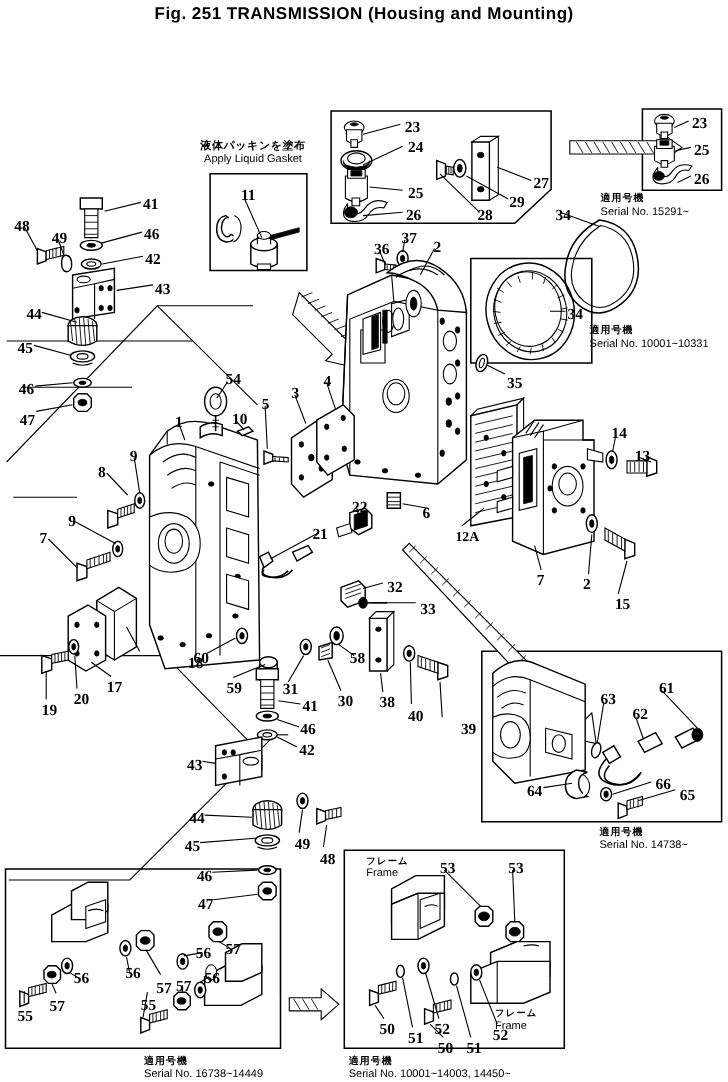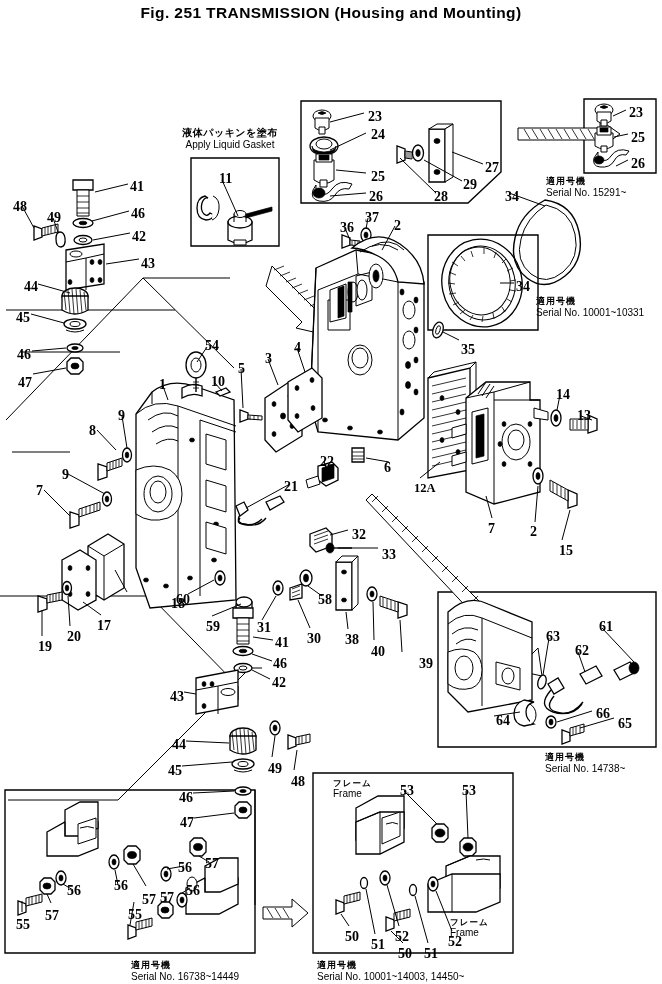--- a/index.html
+++ b/index.html
@@ -927,21 +927,21 @@
       <div class="cn" style="left: 45px; top: 909px;">57</div>
       <div class="cn" style="left: 142px; top: 893px;">57</div>
       <div class="cn" style="left: 160px; top: 891px;">57</div>
       <div class="cn" style="left: 205px; top: 857px;">57</div>
       <div class="cn" style="left: 318px; top: 593px;">58</div>
       <div class="cn" style="left: 206px; top: 620px;">59</div>
       <div class="cn" style="left: 176px; top: 593px;">60</div>
       <div class="cn" style="left: 599px; top: 620px;">61</div>
       <div class="cn" style="left: 575px; top: 644px;">62</div>
       <div class="cn" style="left: 546px; top: 630px;">63</div>
-      <div class="cn" style="left: 479px; top: 714px; margin-left: 17px;">64</div>
+      <div class="cn" style="left: 479px; top: 714px;">64</div>
       <div class="cn" style="left: 618px; top: 717px;">65</div>
       <div class="cn" style="left: 596px; top: 707px;">66</div>
     </div>
 
   <div class="note" style="left:169px;top:127px;width:122px;">
     <span class="jp">液体パッキンを塗布</span>
     <span class="en">Apply Liquid Gasket</span>
   </div>
 
   <div class="framelbl" style="left:333px;top:779px;">

